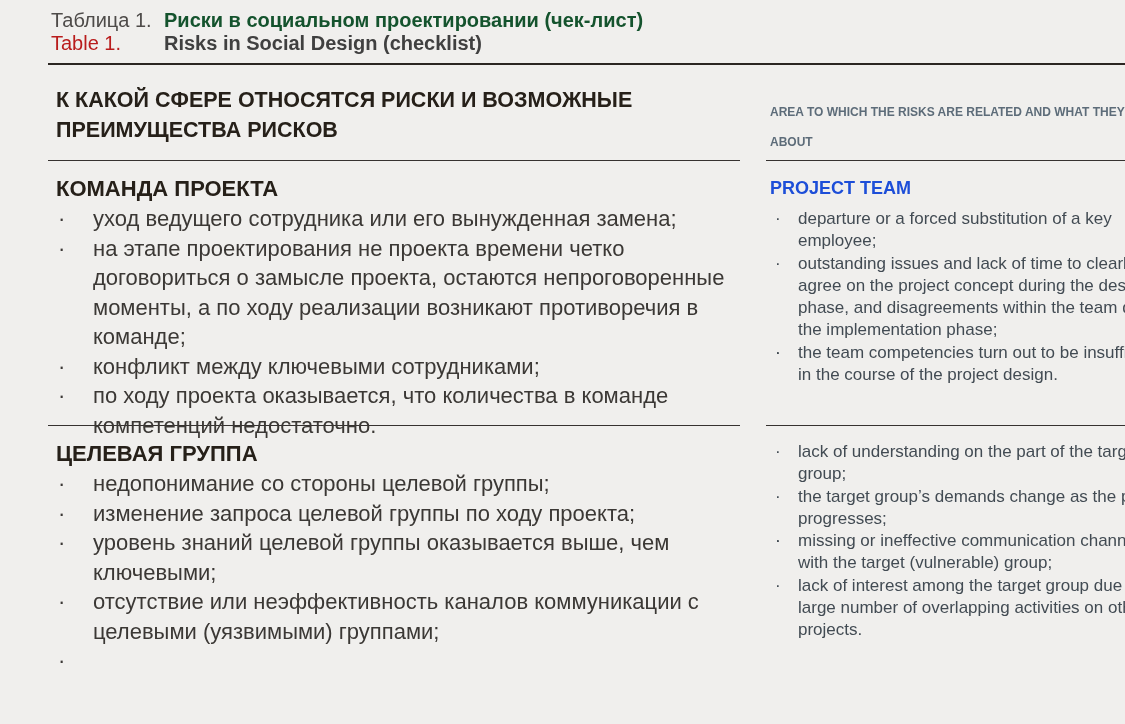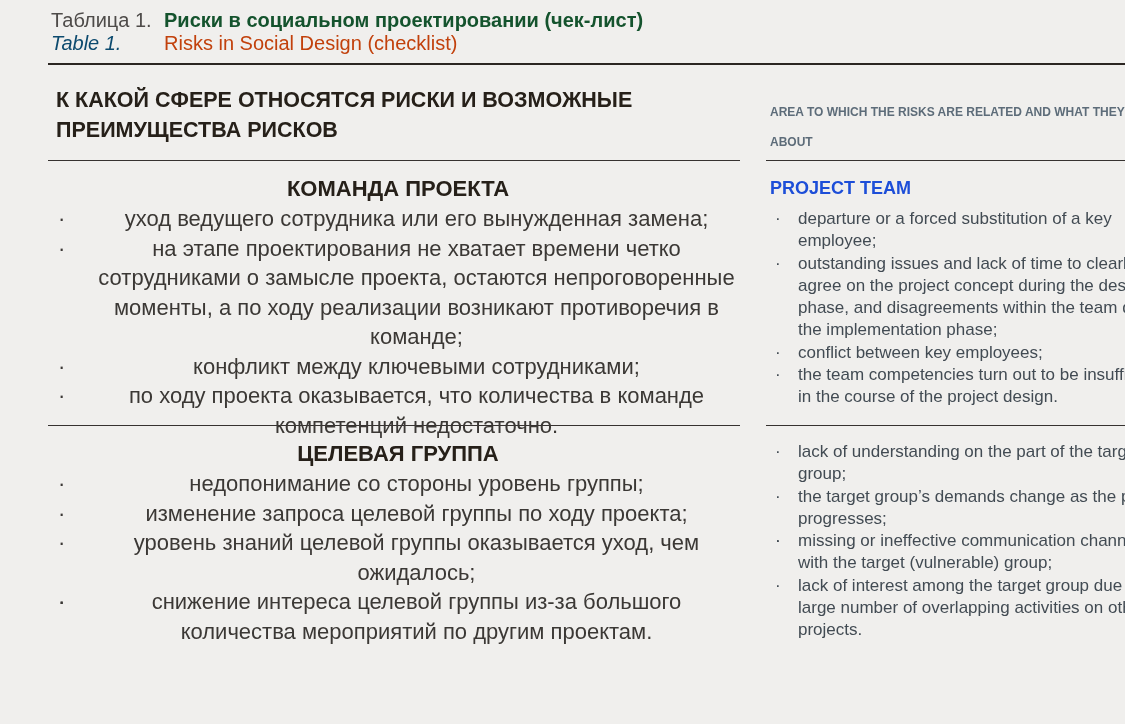--- a/index.html
+++ b/index.html
@@ -10,23 +10,23 @@
     overflow: hidden;
     -webkit-font-smoothing: antialiased;
   }
   .page { width: 1125px; height: 724px; margin-left: 48px; }
 
   
   .caption { padding: 9px 0 0 3px; height: 61px; box-sizing: border-box; }
   .caption-row { display: flex; font-size: 20px; line-height: 23px; }
   .caption-label { flex: none; width: 113px; }
   .caption-label.ru { color: #4e4b49; }
-  .caption-label.en { color: #0c4a6e; font-style: italic; }
+  .caption-label.en { color: #b91c1c; }
   .caption-title.ru { font-weight: bold; color: #14532d; }
-  .caption-title.en { font-weight: normal; color: #c2410c; }
+  .caption-title.en { font-weight: bold; color: #404040; }
 
   
   .btable {
     display: grid;
     grid-template-columns: 692px 407px;
     column-gap: 26px;
     grid-template-rows: 96px 265px auto;
     border-top: 2.5px solid #2b2622;
     height: 650px;
     box-sizing: border-box;
@@ -41,21 +41,21 @@
     color: #262019;
   }
   .hdr-en {
     padding: 32px 0 0 4px;
     font-size: 12px; font-weight: bold; line-height: 30px;
     color: #5d6c79;
   }
 
   .sec-ru {
     padding: 12px 0 0 8px;
-    font-size: 22px; line-height: 29.5px; color: #3b3835; text-align: center;
+    font-size: 22px; line-height: 29.5px; color: #3b3835;
   }
   .sec-ru .sec-heading {
     font-size: 22px; font-weight: bold; line-height: 31px; color: #262019;
   }
   .sec-en {
     padding: 15px 0 0 4px;
     font-size: 17px; line-height: 22.3px; color: #424b53;
   }
   .sec-en .sec-heading {
     font-size: 18px; font-weight: bold; line-height: 24px; color: #1d4ed8;
@@ -86,43 +86,43 @@
 
   <div class="btable">
 
     <div class="cell rule hdr-ru">К КАКОЙ СФЕРЕ ОТНОСЯТСЯ РИСКИ И ВОЗМОЖНЫЕ ПРЕИМУЩЕСТВА РИСКОВ</div>
     <div class="cell rule hdr-en">AREA TO WHICH THE RISKS ARE RELATED AND WHAT THEY ARE ABOUT</div>
 
     <div class="cell rule sec-ru">
       <div class="sec-heading">КОМАНДА ПРОЕКТА</div>
       <ul class="risk-list">
         <li><span class="marker">·</span><span>уход ведущего сотрудника или его вынужденная замена;</span></li>
-        <li><span class="marker">·</span><span>на этапе проектирования не хватает времени четко сотрудниками о замысле проекта, остаются непроговоренные моменты, а по ходу реализации возникают противоречия в команде;</span></li>
+        <li><span class="marker">·</span><span>на этапе проектирования не проекта времени четко договориться о замысле проекта, остаются непроговоренные моменты, а по ходу реализации возникают противоречия в команде;</span></li>
         <li><span class="marker">·</span><span>конфликт между ключевыми сотрудниками;</span></li>
         <li><span class="marker">·</span><span>по ходу проекта оказывается, что количества в команде компетенций недостаточно.</span></li>
       </ul>
     </div>
     <div class="cell rule sec-en">
       <div class="sec-heading">PROJECT TEAM</div>
       <ul class="risk-list">
         <li><span class="marker">·</span><span>departure or a forced substitution of a key employee;</span></li>
         <li><span class="marker">·</span><span>outstanding issues and lack of time to clearly agree on the project concept during the design phase, and disagreements within the team during the implementation phase;</span></li>
-        <li><span class="marker">·</span><span>conflict between key employees;</span></li>
+        <li><span class="marker">·</span></li>
         <li><span class="marker">·</span><span>the team competencies turn out to be insufficient in the course of the project design.</span></li>
       </ul>
     </div>
 
     <div class="cell sec-ru">
       <div class="sec-heading">ЦЕЛЕВАЯ ГРУППА</div>
       <ul class="risk-list">
-        <li><span class="marker">·</span><span>недопонимание со стороны уровень группы;</span></li>
+        <li><span class="marker">·</span><span>недопонимание со стороны целевой группы;</span></li>
         <li><span class="marker">·</span><span>изменение запроса целевой группы по ходу проекта;</span></li>
-        <li><span class="marker">·</span><span>уровень знаний целевой группы оказывается уход, чем ожидалось;</span></li>
+        <li><span class="marker">·</span><span>уровень знаний целевой группы оказывается выше, чем ключевыми;</span></li>
+        <li><span class="marker">·</span><span>отсутствие или неэффективность каналов коммуникации с целевыми (уязвимыми) группами;</span></li>
         <li><span class="marker">·</span></li>
-        <li><span class="marker">·</span><span>снижение интереса целевой группы из-за большого количества мероприятий по другим проектам.</span></li>
       </ul>
     </div>
     <div class="cell sec-en">
       <ul class="risk-list">
         <li><span class="marker">·</span><span>lack of understanding on the part of the target group;</span></li>
         <li><span class="marker">·</span><span>the target group’s demands change as the project progresses;</span></li>
         <li><span class="marker">·</span></li>
         <li><span class="marker">·</span><span>missing or ineffective communication channels with the target (vulnerable) group;</span></li>
         <li><span class="marker">·</span><span>lack of interest among the target group due to the large number of overlapping activities on other projects.</span></li>
       </ul>

